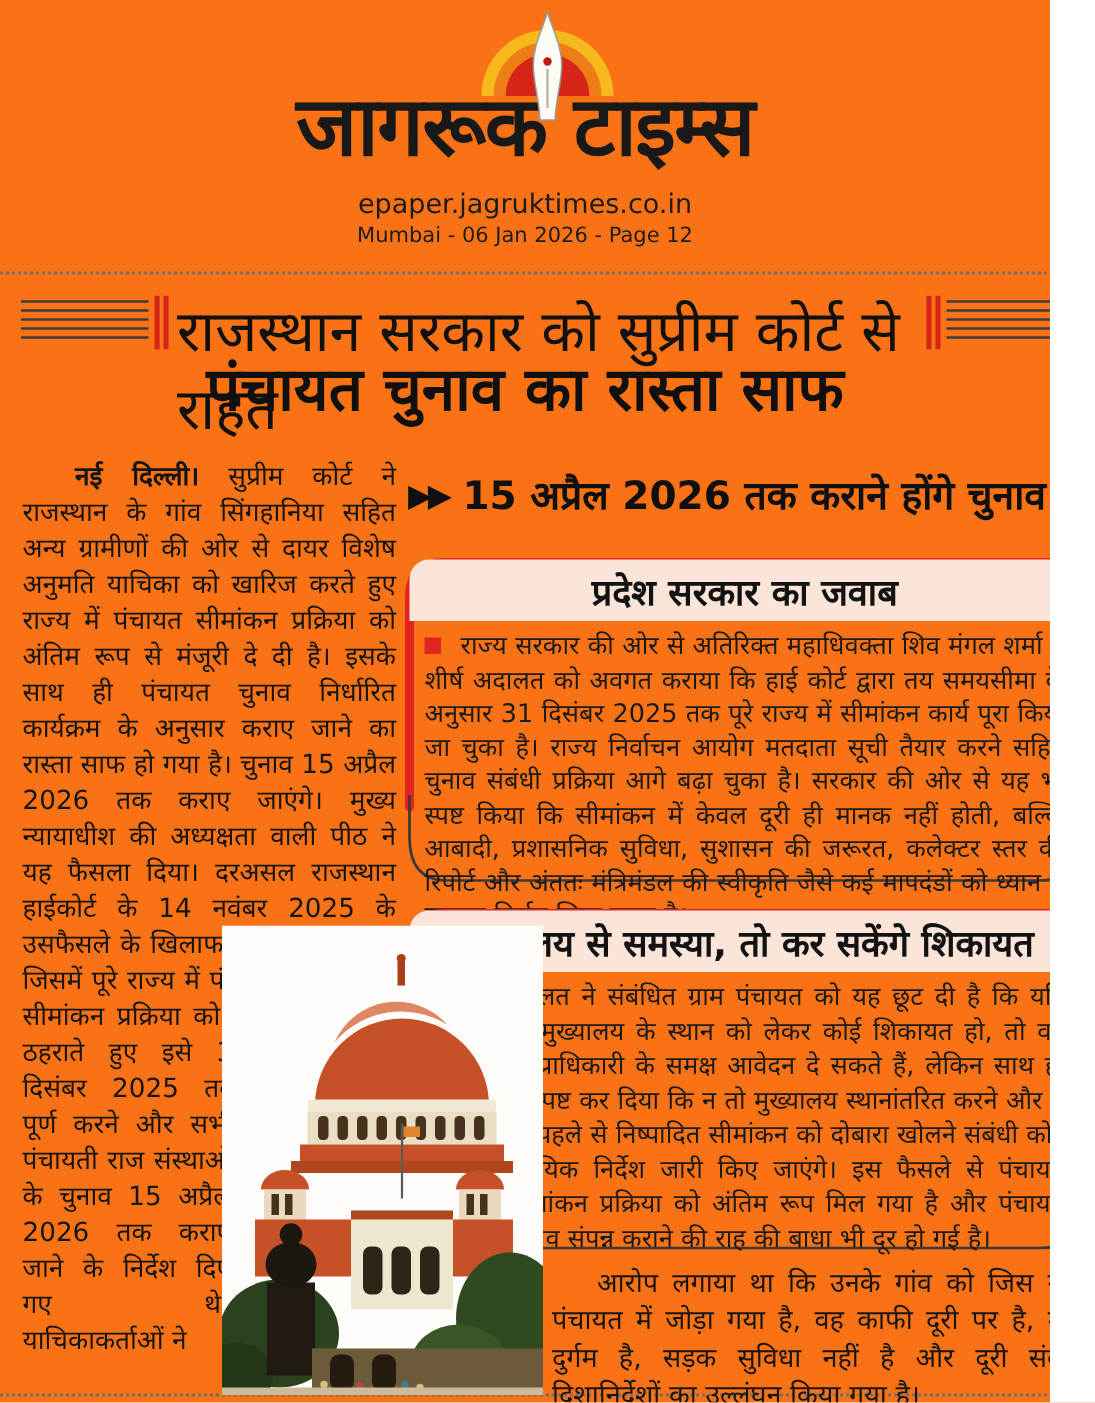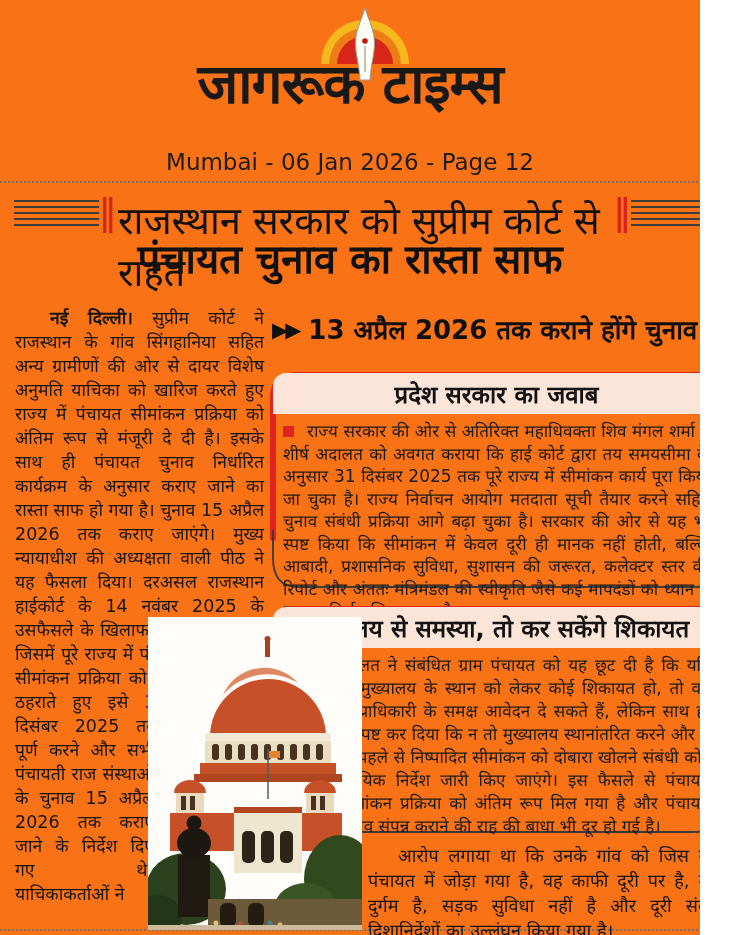--- a/index.html
+++ b/index.html
@@ -4,21 +4,21 @@
 <style>
   html,body{margin:0;padding:0;background:#ffffff;}
   #page{position:relative;width:700px;height:935px;background:#f97316;overflow:hidden;
         font-family:"DejaVu Sans",sans-serif;color:#141414;}
 
   
   .emblem{position:absolute;left:320px;top:6px;z-index:3;pointer-events:none;}
   .masthead{position:absolute;top:44px;left:0;width:100%;text-align:center;z-index:2;
             font-size:55px;font-weight:700;letter-spacing:-1px;color:#191919;white-space:nowrap;}
   .site-line{position:absolute;top:126px;left:0;width:100%;text-align:center;font-size:18px;color:#1c1c1c;}
-  .edition-line{position:absolute;top:149px;left:0;width:100%;text-align:center;font-size:23px;color:#1c1c1c;}
+  .edition-line{position:absolute;top:149px;left:0;width:100%;text-align:center;font-size:14px;color:#1c1c1c;}
   .dot-rule{position:absolute;left:0;width:730px;border-top:2px dotted #6f6f6f;height:0;}
   .dot-rule.top{top:181px;}
   .dot-rule.bottom{top:929px;}
 
   
   .kicker-row{position:absolute;top:193px;left:0;width:730px;height:44px;}
   .kicker-text{position:absolute;left:118px;right:118px;top:0;text-align:left;
                font-size:38px;font-weight:400;color:#111;}
   .deco{position:absolute;top:4px;}
   .deco.left{left:14px;}
@@ -68,20 +68,21 @@
   <svg class="emblem" width="90" height="76" viewBox="0 0 90 76">
     <path d="M1 58 A44 44 0 0 1 89 58 Z" fill="#f5b91e"></path>
     <path d="M9 58 A36 36 0 0 1 81 58 Z" fill="#ef7d17"></path>
     <path d="M17 58 A28 28 0 0 1 73 58 Z" fill="#d8251a"></path>
     <path d="M45 2 C41 15 35.5 25 35.5 37 C35.5 49 39 57 40 74 L50 74 C51 57 54.5 49 54.5 37 C54.5 25 49 15 45 2 Z" fill="#fcfbf4" stroke="#9a9a92" stroke-width="1"></path>
     <line x1="45" y1="40" x2="45" y2="66" stroke="#b9b4a6" stroke-width="1.6"></line>
     <circle cx="45" cy="35" r="2.8" fill="#c01812"></circle>
   </svg>
 
   <div class="masthead">जागरूक टाइम्स</div>
+  <div class="site-line">epaper.jagruktimes.co.in</div>
   <div class="edition-line">Mumbai - 06 Jan 2026 - Page 12</div>
 
   <div class="dot-rule top"></div>
 
   <div class="kicker-row">
     <svg class="deco left" width="100" height="36" viewBox="0 0 100 36">
       <g stroke="#3d3d3d" stroke-width="1.8">
         <line x1="0" y1="4" x2="85" y2="4"></line>
           <line x1="0" y1="10" x2="85" y2="10"></line>
         <line x1="0" y1="16" x2="85" y2="16"></line>
@@ -106,21 +107,21 @@
   </div>
 
   <div class="headline">पंचायत चुनाव का रास्ता साफ</div>
 
   <div class="col-left">
     <b>नई दिल्ली।</b><span> सुप्रीम कोर्ट ने राजस्थान के गांव सिंगहानिया सहित अन्य ग्रामीणों की ओर से दायर विशेष अनुमति याचिका को खारिज करते हुए राज्य में पंचायत सीमांकन प्रक्रिया को अंतिम रूप से मंजूरी दे दी है। इसके साथ ही पंचायत चुनाव निर्धारित कार्यक्रम के अनुसार कराए जाने का रास्ता साफ हो गया है। चुनाव 15 अप्रैल 2026 तक कराए जाएंगे। मुख्य न्यायाधीश की अध्यक्षता वाली पीठ ने यह फैसला दिया। दरअसल राजस्थान हाईकोर्ट के 14 नवंबर 2025 के उस</span><span class="photo-spacer"></span><span>फैसले के खिलाफ दायर की गई थी, जिसमें पूरे राज्य में पंचायत सीमांकन प्रक्रिया को वैध ठहराते हुए इसे 31 दिसंबर 2025 तक पूर्ण करने और सभी पंचायती राज संस्थाओं के चुनाव 15 अप्रैल 2026 तक कराए जाने के निर्देश दिए गए थे। याचिकाकर्ताओं ने</span>
   </div>
 
   <div class="subhead">
     <span class="marker">▶▶</span>
-    <span>13 अप्रैल 2026 तक कराने होंगे चुनाव</span>
+    <span>15 अप्रैल 2026 तक कराने होंगे चुनाव</span>
   </div>
 
   <div class="newsbox box1">
     <svg class="box-border" width="457" height="227" viewBox="0 0 457 227">
       <path d="M5 170 L5 30 Q5 7 28 7 L429 7 Q452 7 452 30 L452 137" fill="none" stroke="#e02520" stroke-width="6" stroke-linecap="round"></path>
       <path d="M452 130 L452 192 Q452 219 424 219 L30 219 Q5 219 5 190 L5 162" fill="none" stroke="#3a3a3a" stroke-width="1.8"></path>
       <path d="M428 219 Q454 217 461 196" fill="none" stroke="#3a3a3a" stroke-width="1.8"></path>
     </svg>
     <div class="box-title-band">प्रदेश सरकार का जवाब</div>
     <div class="box-body">

